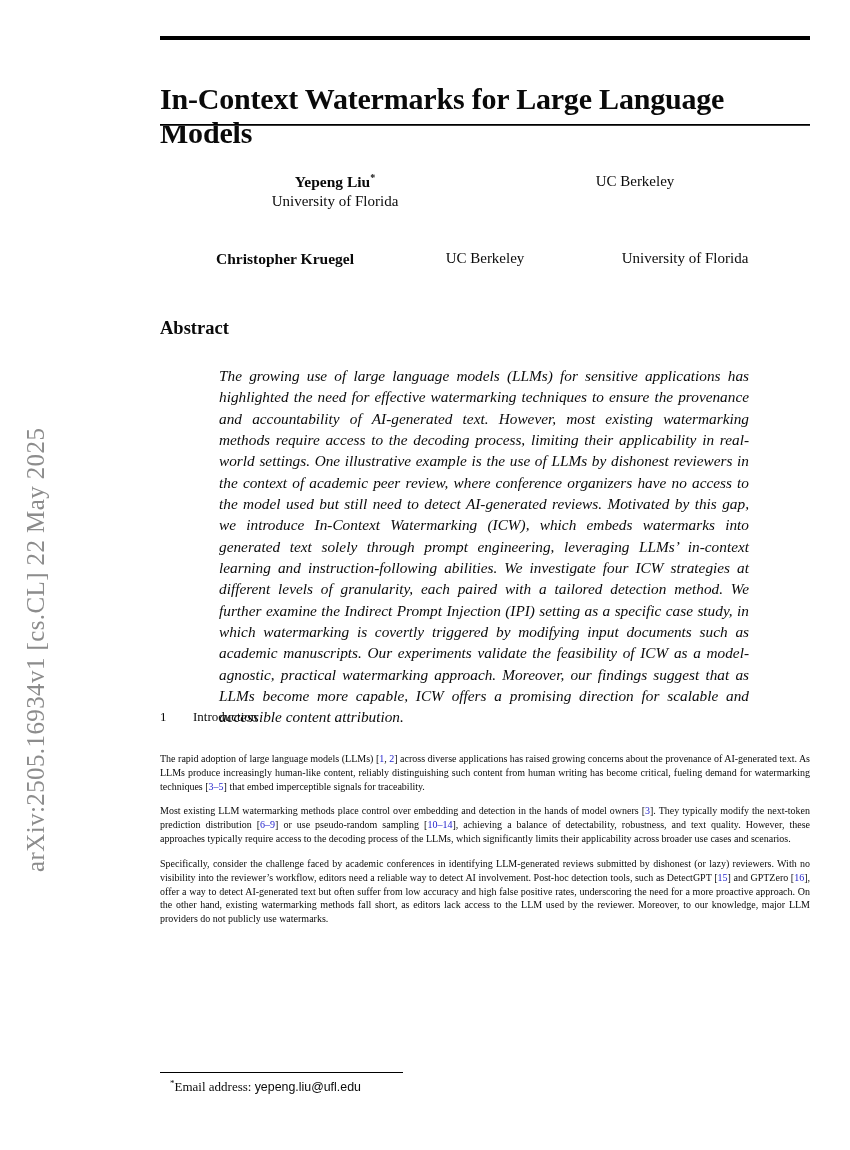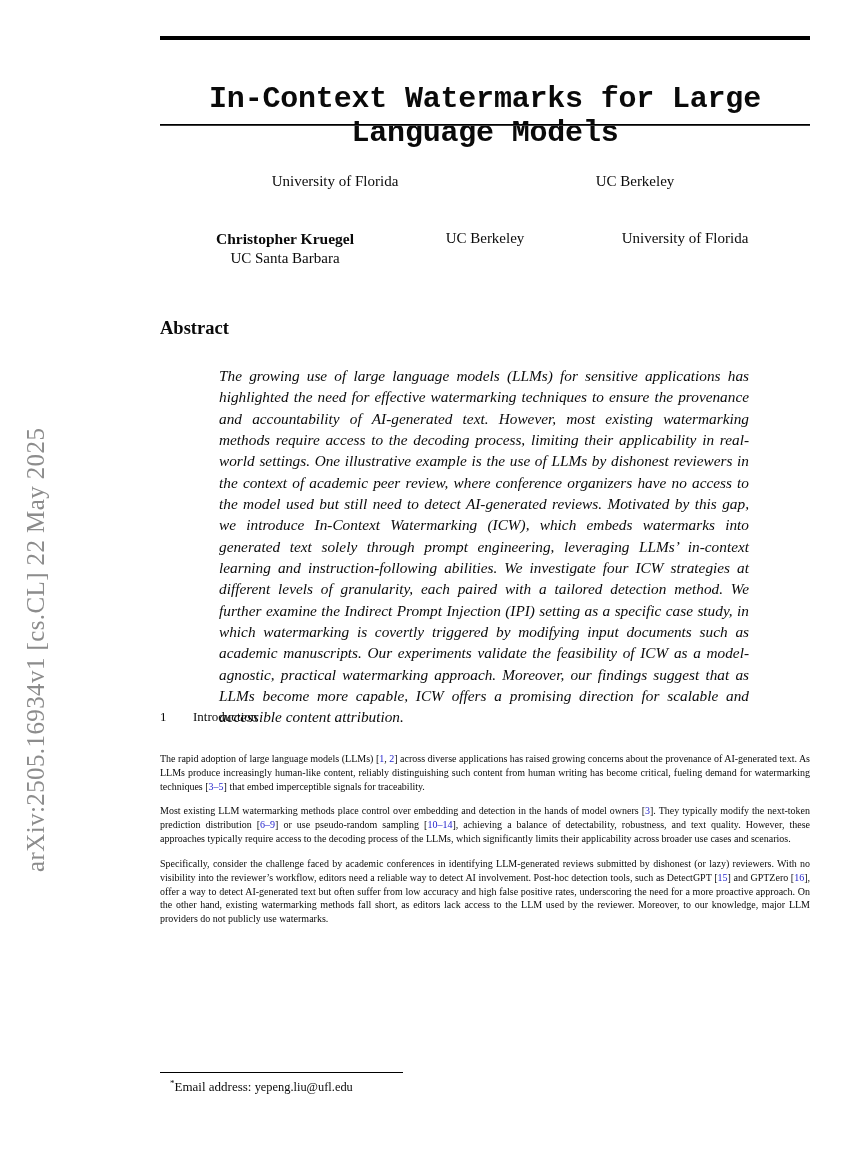--- a/index.html
+++ b/index.html
@@ -55,25 +55,24 @@
     background: #000000;
     box-shadow: 0 1px 0 0 #3a3a3a;
   }
 
   
   .title {
     position: absolute;
     left: 160px;
     top: 62px;
     width: 650px;
-    text-align: center;
+    text-align: left;
     font-size: 30px;
     font-weight: bold;
     letter-spacing: -0.2px;
-    font-family: Liberation Mono, monospace;
   }
 
   
   .authors {
     position: absolute;
     left: 160px;
     top: 172px;
     width: 650px;
   }
   .author-row {
@@ -175,50 +174,50 @@
     left: 170px;
     top: 1079px;
     font-size: 13px;
   }
   .footnote sup {
     font-size: 9px;
     vertical-align: super;
     line-height: 0;
   }
   .mono {
-    font-family: Liberation Serif, serif;
+    font-family: Liberation Sans, sans-serif;
     font-size: 12.4px;
   }
 </style>
 </head>
 <body>
 
 <div class="page">
 
   <div class="arxiv-stamp">arXiv:2505.16934v1  [cs.CL]  22 May 2025</div>
 
   <div class="rule-top"></div>
 
   <h1 class="title">In-Context Watermarks for Large Language Models</h1>
 
   <div class="rule-under-title"></div>
 
   <div class="authors">
     <div class="author-row row-1">
       <div class="author-cell">
+        <span class="author-name"><span>Yepeng Liu</span><sup>*</sup></span>
         <span class="author-affil">University of Florida</span>
       </div>
       <div class="author-cell">
         <span class="author-affil">UC Berkeley</span>
       </div>
     </div>
     <div class="author-row row-2">
       <div class="author-cell">
         <span class="author-name">Christopher Kruegel</span>
-        <span class="author-affil">UC Santa Barbara</span>
       </div>
       <div class="author-cell">
         <span class="author-affil">UC Berkeley</span>
       </div>
       <div class="author-cell">
         <span class="author-affil">University of Florida</span>
       </div>
     </div>
   </div>
 

